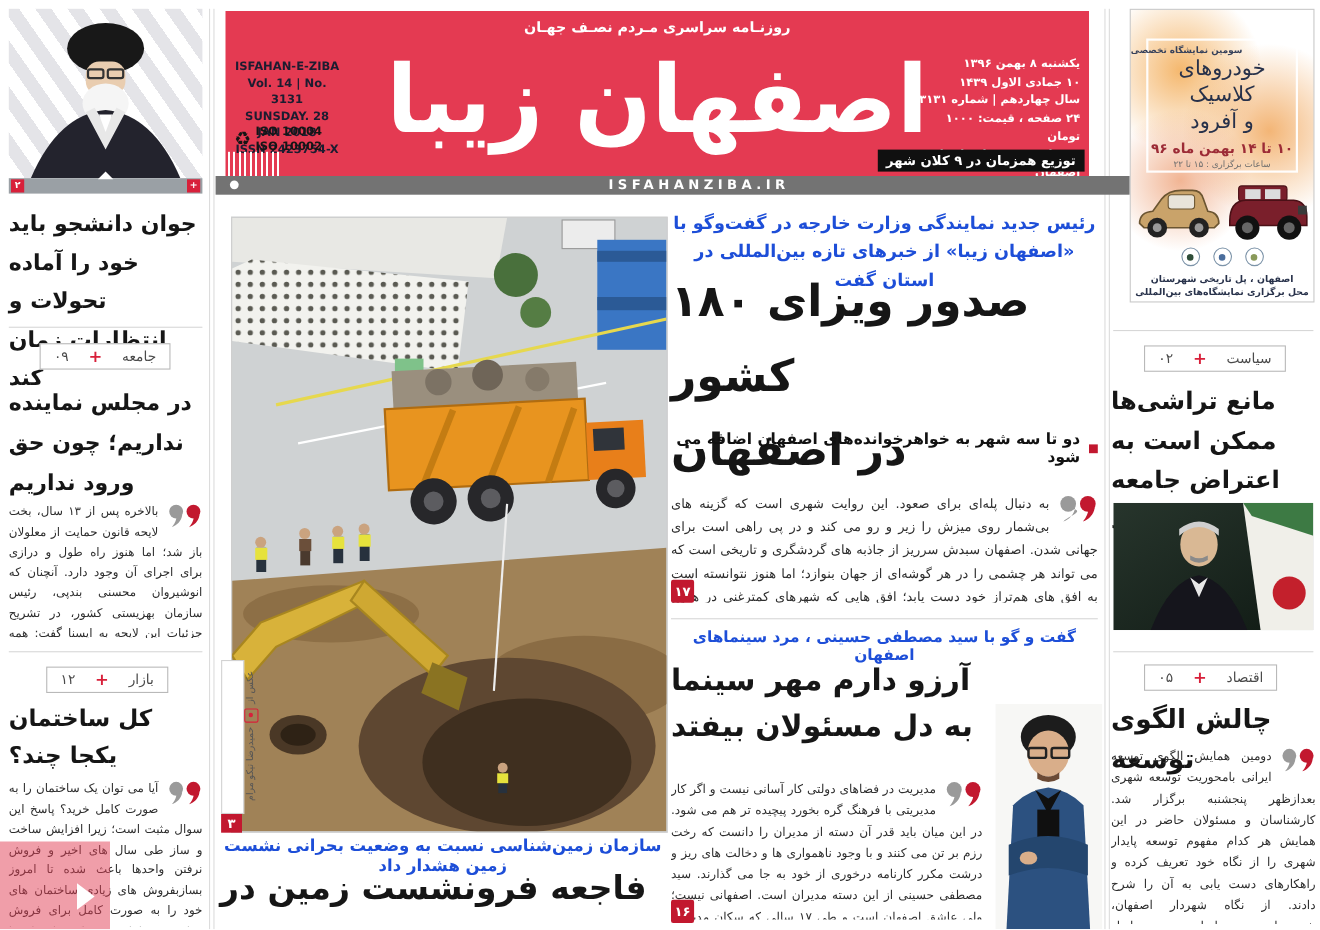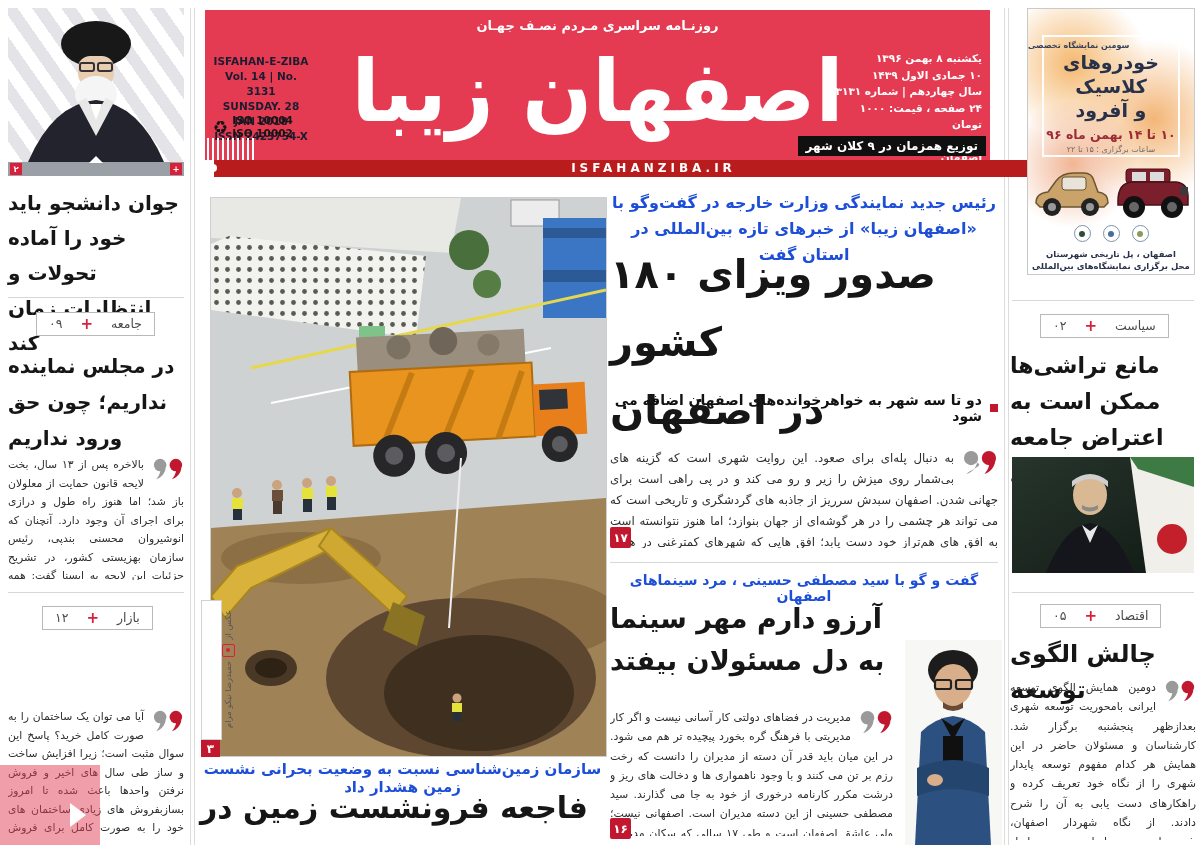--- a/index.html
+++ b/index.html
@@ -20,21 +20,21 @@
         font-size:10.5px;font-weight:bold;line-height:15px;direction:ltr;}
   .m-iso{position:absolute;left:8px;top:104px;color:#151515;font-size:10.5px;font-weight:bold;
          line-height:13px;direction:ltr;display:flex;align-items:center;gap:4px;}
   .m-iso .glyph{font-size:17px;line-height:17px;}
   .barcode{position:absolute;left:2px;top:128px;width:50px;height:34px;
            background:repeating-linear-gradient(90deg,#fff 0 2px,rgba(255,255,255,0) 2px 5px);}
   .m-fa{position:absolute;right:8px;top:40px;width:150px;text-align:right;color:#fff;
         font-size:10.5px;font-weight:bold;line-height:16.5px;}
   .m-dist{position:absolute;right:4px;top:126px;background:#101010;color:#fff;
           font-size:12px;font-weight:bold;padding:3px 8px;}
-  .sitebar{left:214px;top:160px;width:879px;height:17px;background:#b91c1c;color:#fff;
+  .sitebar{left:196px;top:160px;width:879px;height:17px;background:#737373;color:#fff;
            font-size:12px;font-weight:bold;letter-spacing:4px;text-align:center;line-height:17px;
            direction:ltr;}
   .sitedot{left:209px;top:164px;width:8px;height:8px;border-radius:50%;background:#fff;}
 
   
   .chip{position:absolute;height:22px;border:1px solid #b9b9b9;display:flex;align-items:center;
         gap:0;font-size:12.5px;color:#4a4a4a;direction:rtl;background:#fff;}
   .chip span{display:block;padding:0 12px;line-height:22px;}
   .chip .plus{color:#d8203a;font-weight:bold;font-size:15px;padding:0 6px;}
   .headline{font-weight:bold;color:#161616;text-align:left;}
@@ -61,21 +61,21 @@
       gap:4px;direction:rtl;font-size:8.5px;color:#555;}
   .camicon{width:11px;height:11px;border:1.4px solid #d8203a;border-radius:2px;display:inline-flex;
            align-items:center;justify-content:center;}
   .camicon i{width:4px;height:4px;border-radius:50%;background:#d8203a;}
 
   
   .adbox{left:1027px;top:8px;width:166px;height:265px;border:1px solid #c9c9c9;background:#fff;overflow:hidden;}
   .blob{position:absolute;border-radius:50%;}
   .ad-frame{position:absolute;left:14px;top:26px;width:134px;height:118px;border:2px solid rgba(255,255,255,.95);}
   .ad-top{position:absolute;top:32px;left:0;right:0;text-align:left;font-size:8px;font-weight:bold;color:#35405a;direction:rtl;}
-  .ad-t{position:absolute;left:0;right:0;text-align:center;font-weight:bold;color:#27314a;font-size:19px;direction:rtl;}
+  .ad-t{position:absolute;left:0;right:0;text-align:center;font-weight:normal;color:#27314a;font-size:19px;direction:rtl;}
   .ad-date{position:absolute;top:118px;left:0;right:0;text-align:center;font-size:12.5px;font-weight:bold;color:#9c2b36;direction:rtl;}
   .ad-hours{position:absolute;top:136px;left:0;right:0;text-align:center;font-size:8px;color:#6d6d6d;direction:rtl;}
   .ad-logos{position:absolute;top:216px;left:0;right:0;display:flex;justify-content:center;gap:12px;}
   .ad-logo{width:15px;height:15px;border-radius:50%;border:1.5px solid #7c93a8;display:flex;align-items:center;justify-content:center;}
   .ad-logo i{width:6px;height:6px;border-radius:50%;}
   .ad-f{position:absolute;left:0;right:0;text-align:center;font-size:8.5px;font-weight:bold;color:#27314a;direction:rtl;}
 
   
   .photo-box{overflow:hidden;}
   .watermark{left:0;top:765px;width:100px;height:80px;background:rgba(226,62,84,.5);}
@@ -168,20 +168,21 @@
     <span>بالاخره پس از ۱۳ سال، بخت لایحه قانون حمایت از معلولان باز شد؛ اما هنوز راه طول و درازی برای اجرای آن وجود دارد. آنچنان که انوشیروان محسنی بندپی، رئیس سازمان بهزیستی کشور، در تشریح جزئیات این لایحه به ایسنا گفت: همه دستگاه ها مکلف هستند معابر و به خصوص مکان هایی را که متعلق به معلولان است، مناسب سازی کنند...</span>
   </div>
 
   <div class="hdiv" style="left:8px;top:592px;width:176px"></div>
 
   <div class="chip" style="left:42px;top:606px;">
     <span>بازار</span>
     <span class="plus">+</span>
     <span>۱۲</span>
   </div>
+  <div class="abs headline rtl" style="left:8px;top:636px;width:176px;font-size:21px;line-height:34px;">کل ساختمان یکجا چند؟</div>
   <div class="abs body-text" style="left:8px;top:708px;width:176px;height:134px;font-size:10.8px;line-height:1.72;">
     <span class="qmarks">
       <svg width="32" height="22" viewBox="0 0 40 28">
         <g fill="#c2182f">
             <circle cx="30" cy="9" r="8"></circle>
             <path d="M37 13 C36 20 31 25 25 27 C30 21 31 16 30 13 Z"></path>
           </g>
         <g fill="#9a9a9a">
             <circle cx="10" cy="9" r="8"></circle>
             <path d="M17 13 C16 20 11 25 5 27 C10 21 11 16 10 13 Z"></path>

